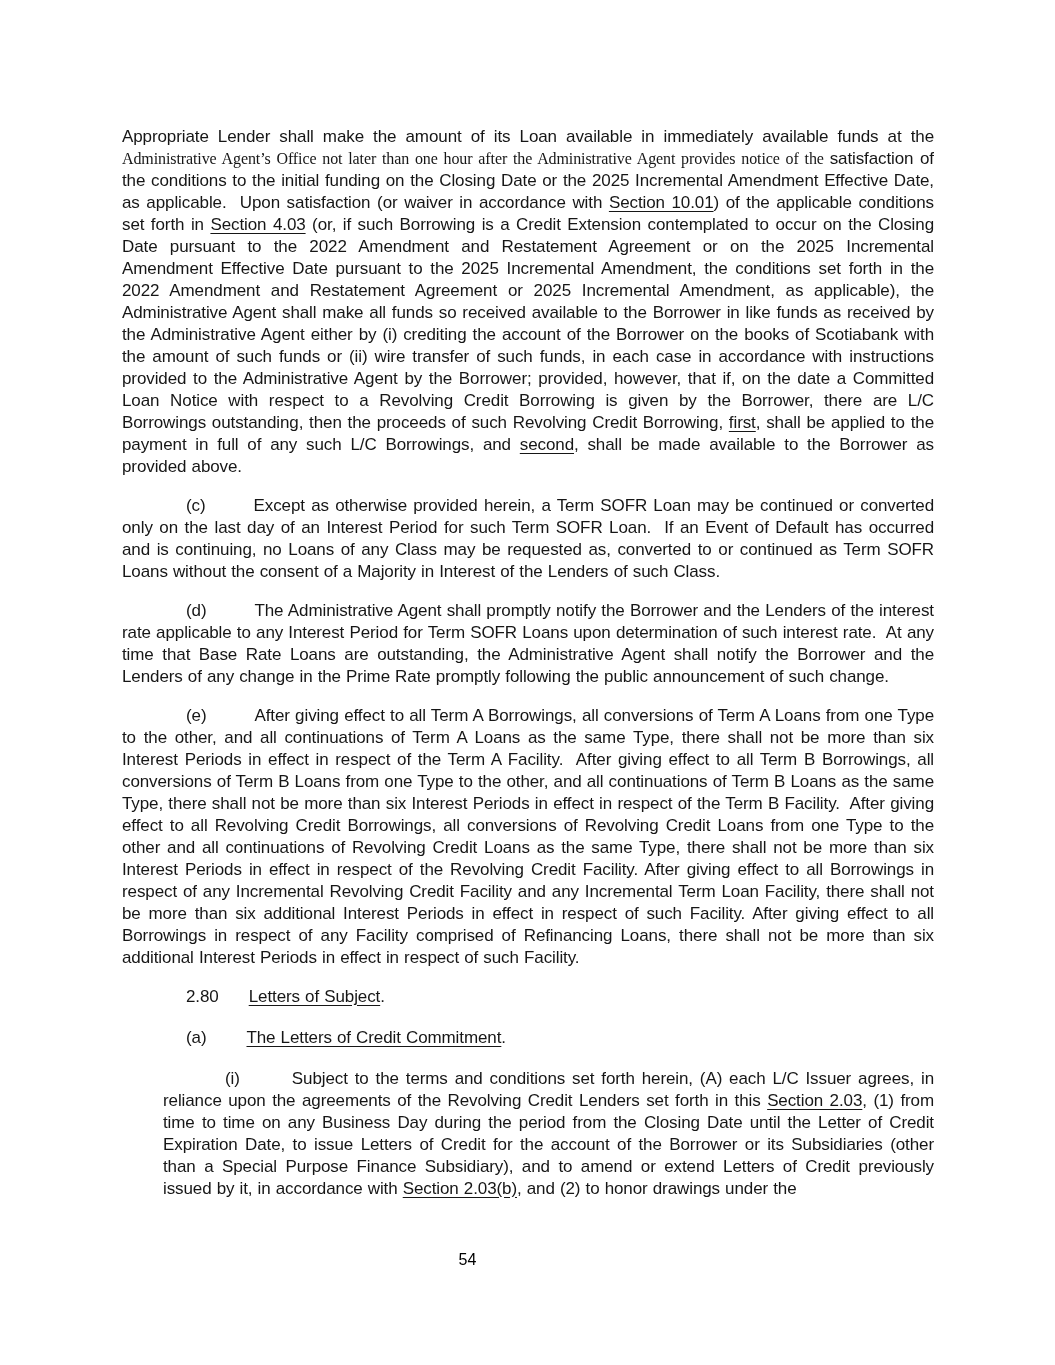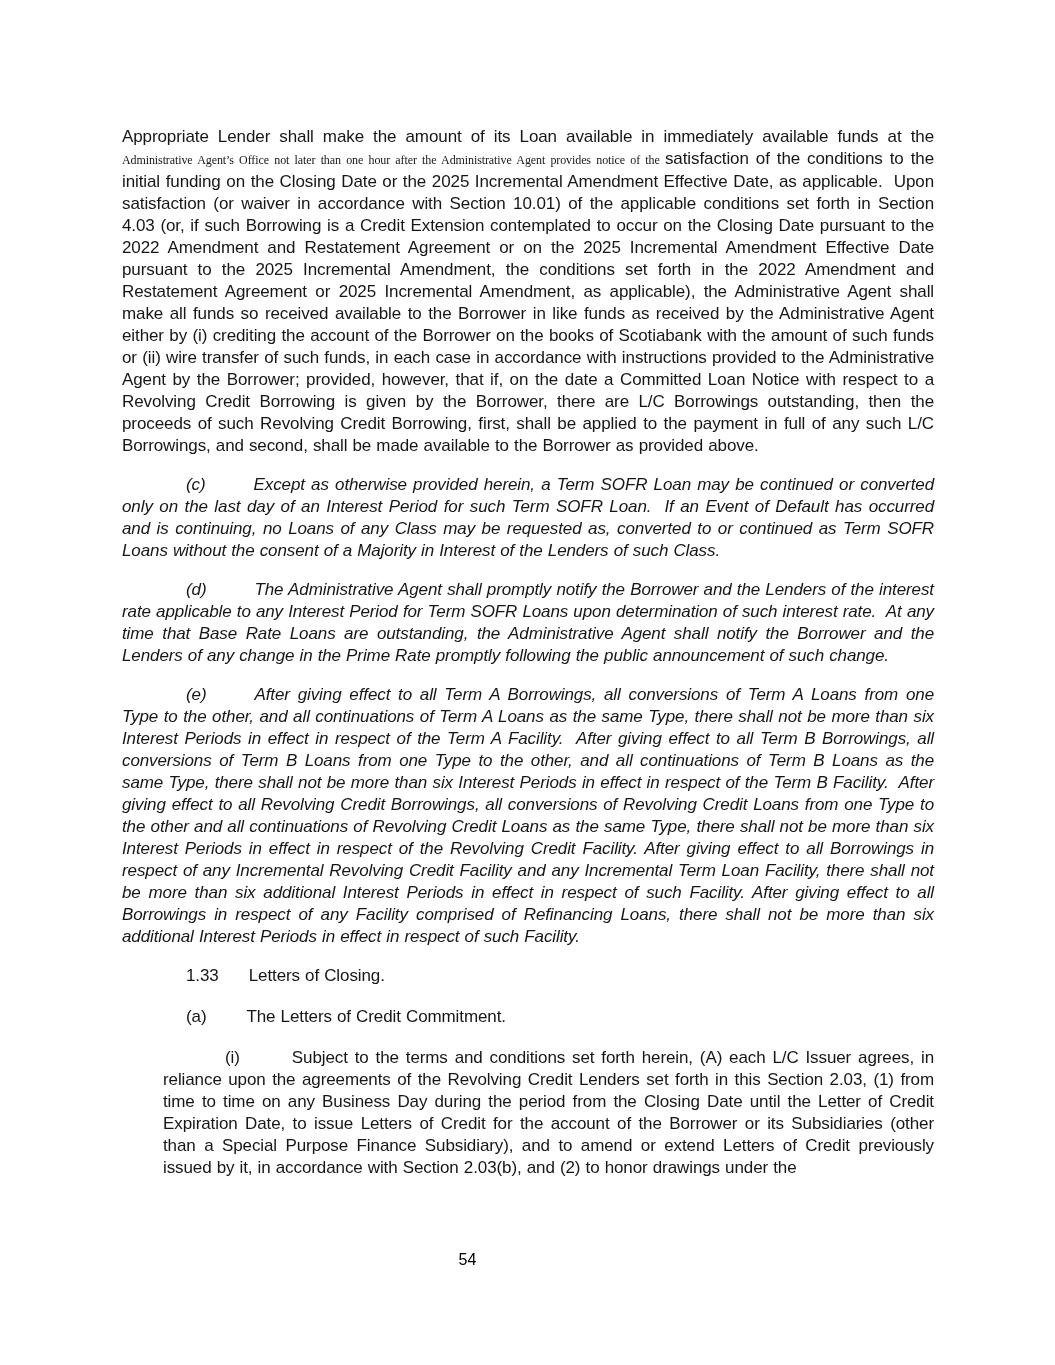--- a/index.html
+++ b/index.html
@@ -17,52 +17,52 @@
   }
   p.para{
     margin:0 0 17px 0;
     font-size:17px;
     line-height:22px;
     text-align:justify;
     letter-spacing:-0.1px;
     word-spacing:0.5px;
   }
   p.no-indent{text-indent:0;}
-  p.body-indent{text-indent:64px;font-style:italic;}
+  p.body-indent{text-indent:64px;}
   p.heading{
     margin-left:64px;
     margin-bottom:19px;
     text-align:left;
     text-indent:0;
   }
   p.sub{
     margin-left:41px;
     text-indent:62px;
   }
-  .u{text-underline-offset:3px;}
-  .serif{font-family:"Liberation Serif", serif;font-size:12px;}
+  .u{text-decoration:underline;text-underline-offset:3px;}
+  .serif{font-family:"Liberation Serif", serif;font-size:16px;}
   .tab{display:inline-block;height:1px;}
   .footer{
     position:absolute;
     left:0;top:1250px;
     width:935px;
     text-align:center;
     font-size:16px;
     line-height:20px;
   }
 </style>
 </head>
 <body>
 
 <div class="page">
   <div class="content" style="color: rgb(22, 22, 22);">
       <p class="para no-indent"><span class="">Appropriate Lender shall make the amount of its Loan available in immediately available funds at the </span><span class="serif">Administrative Agent’s Office not later than one hour after the Administrative Agent provides notice of the </span><span class="">satisfaction of the conditions to the initial funding on the Closing Date or the 2025 Incremental Amendment Effective Date, as applicable.&nbsp; Upon satisfaction (or waiver in accordance with </span><span class="u">Section 10.01</span><span class="">) of the applicable conditions set forth in </span><span class="u">Section 4.03</span><span class=""> (or, if such Borrowing is a Credit Extension contemplated to occur on the Closing Date pursuant to the 2022 Amendment and Restatement Agreement or on the 2025 Incremental Amendment Effective Date pursuant to the 2025 Incremental Amendment, the conditions set forth in the 2022 Amendment and Restatement Agreement or 2025 Incremental Amendment, as applicable), the Administrative Agent shall make all funds so received available to the Borrower in like funds as received by the Administrative Agent either by (i) crediting the account of the Borrower on the books of Scotiabank with the amount of such funds or (ii) wire transfer of such funds, in each case in accordance with instructions provided to the Administrative Agent by the Borrower; provided, however, that if, on the date a Committed Loan Notice with respect to a Revolving Credit Borrowing is given by the Borrower, there are L/C Borrowings outstanding, then the proceeds of such Revolving Credit Borrowing, </span><span class="u">first</span><span class="">, shall be applied to the payment in full of any such L/C Borrowings, and </span><span class="u">second</span><span class="">, shall be made available to the Borrower as provided above.</span></p>
       <p class="para body-indent"><span class="">(c)</span><span class="tab" style="width: 48px;"></span><span class="">Except as otherwise provided herein, a Term SOFR Loan may be continued or converted only on the last day of an Interest Period for such Term SOFR Loan.&nbsp; If an Event of Default has occurred and is continuing, no Loans of any Class may be requested as, converted to or continued as Term SOFR Loans without the consent of a Majority in Interest of the Lenders of such Class.</span></p>
       <p class="para body-indent"><span class="">(d)</span><span class="tab" style="width: 48px;"></span><span class="">The Administrative Agent shall promptly notify the Borrower and the Lenders of the interest rate applicable to any Interest Period for Term SOFR Loans upon determination of such interest rate.&nbsp; At any time that Base Rate Loans are outstanding, the Administrative Agent shall notify the Borrower and the Lenders of any change in the Prime Rate promptly following the public announcement of such change.</span></p>
       <p class="para body-indent"><span class="">(e)</span><span class="tab" style="width: 48px;"></span><span class="">After giving effect to all Term A Borrowings, all conversions of Term A Loans from one Type to the other, and all continuations of Term A Loans as the same Type, there shall not be more than six Interest Periods in effect in respect of the Term A Facility.&nbsp; After giving effect to all Term B Borrowings, all conversions of Term B Loans from one Type to the other, and all continuations of Term B Loans as the same Type, there shall not be more than six Interest Periods in effect in respect of the Term B Facility.&nbsp; After giving effect to all Revolving Credit Borrowings, all conversions of Revolving Credit Loans from one Type to the other and all continuations of Revolving Credit Loans as the same Type, there shall not be more than six Interest Periods in effect in respect of the Revolving Credit Facility. After giving effect to all Borrowings in respect of any Incremental Revolving Credit Facility and any Incremental Term Loan Facility, there shall not be more than six additional Interest Periods in effect in respect of such Facility. After giving effect to all Borrowings in respect of any Facility comprised of Refinancing Loans, there shall not be more than six additional Interest Periods in effect in respect of such Facility.</span></p>
-      <p class="para heading"><span class="">1.33</span><span class="tab" style="width: 30px;"></span><span class="u">Letters of Closing</span><span class="">.</span></p>
+      <p class="para heading"><span class="">2.80</span><span class="tab" style="width: 30px;"></span><span class="u">Letters of Subject</span><span class="">.</span></p>
       <p class="para heading"><span class="">(a)</span><span class="tab" style="width: 40px;"></span><span class="u">The Letters of Credit Commitment</span><span class="">.</span></p>
       <p class="para sub"><span class="">(i)</span><span class="tab" style="width: 52px;"></span><span class="">Subject to the terms and conditions set forth herein, (A) each L/C Issuer agrees, in reliance upon the agreements of the Revolving Credit Lenders set forth in this </span><span class="u">Section 2.03</span><span class="">, (1) from time to time on any Business Day during the period from the Closing Date until the Letter of Credit Expiration Date, to issue Letters of Credit for the account of the Borrower or its Subsidiaries (other than a Special Purpose Finance Subsidiary), and to amend or extend Letters of Credit previously issued by it, in accordance with </span><span class="u">Section 2.03(b)</span><span class="">, and (2) to honor drawings under the</span></p>
     </div>
   <div class="footer">
     <span>54</span>
   </div>
 </div>
 
 </body></html>

